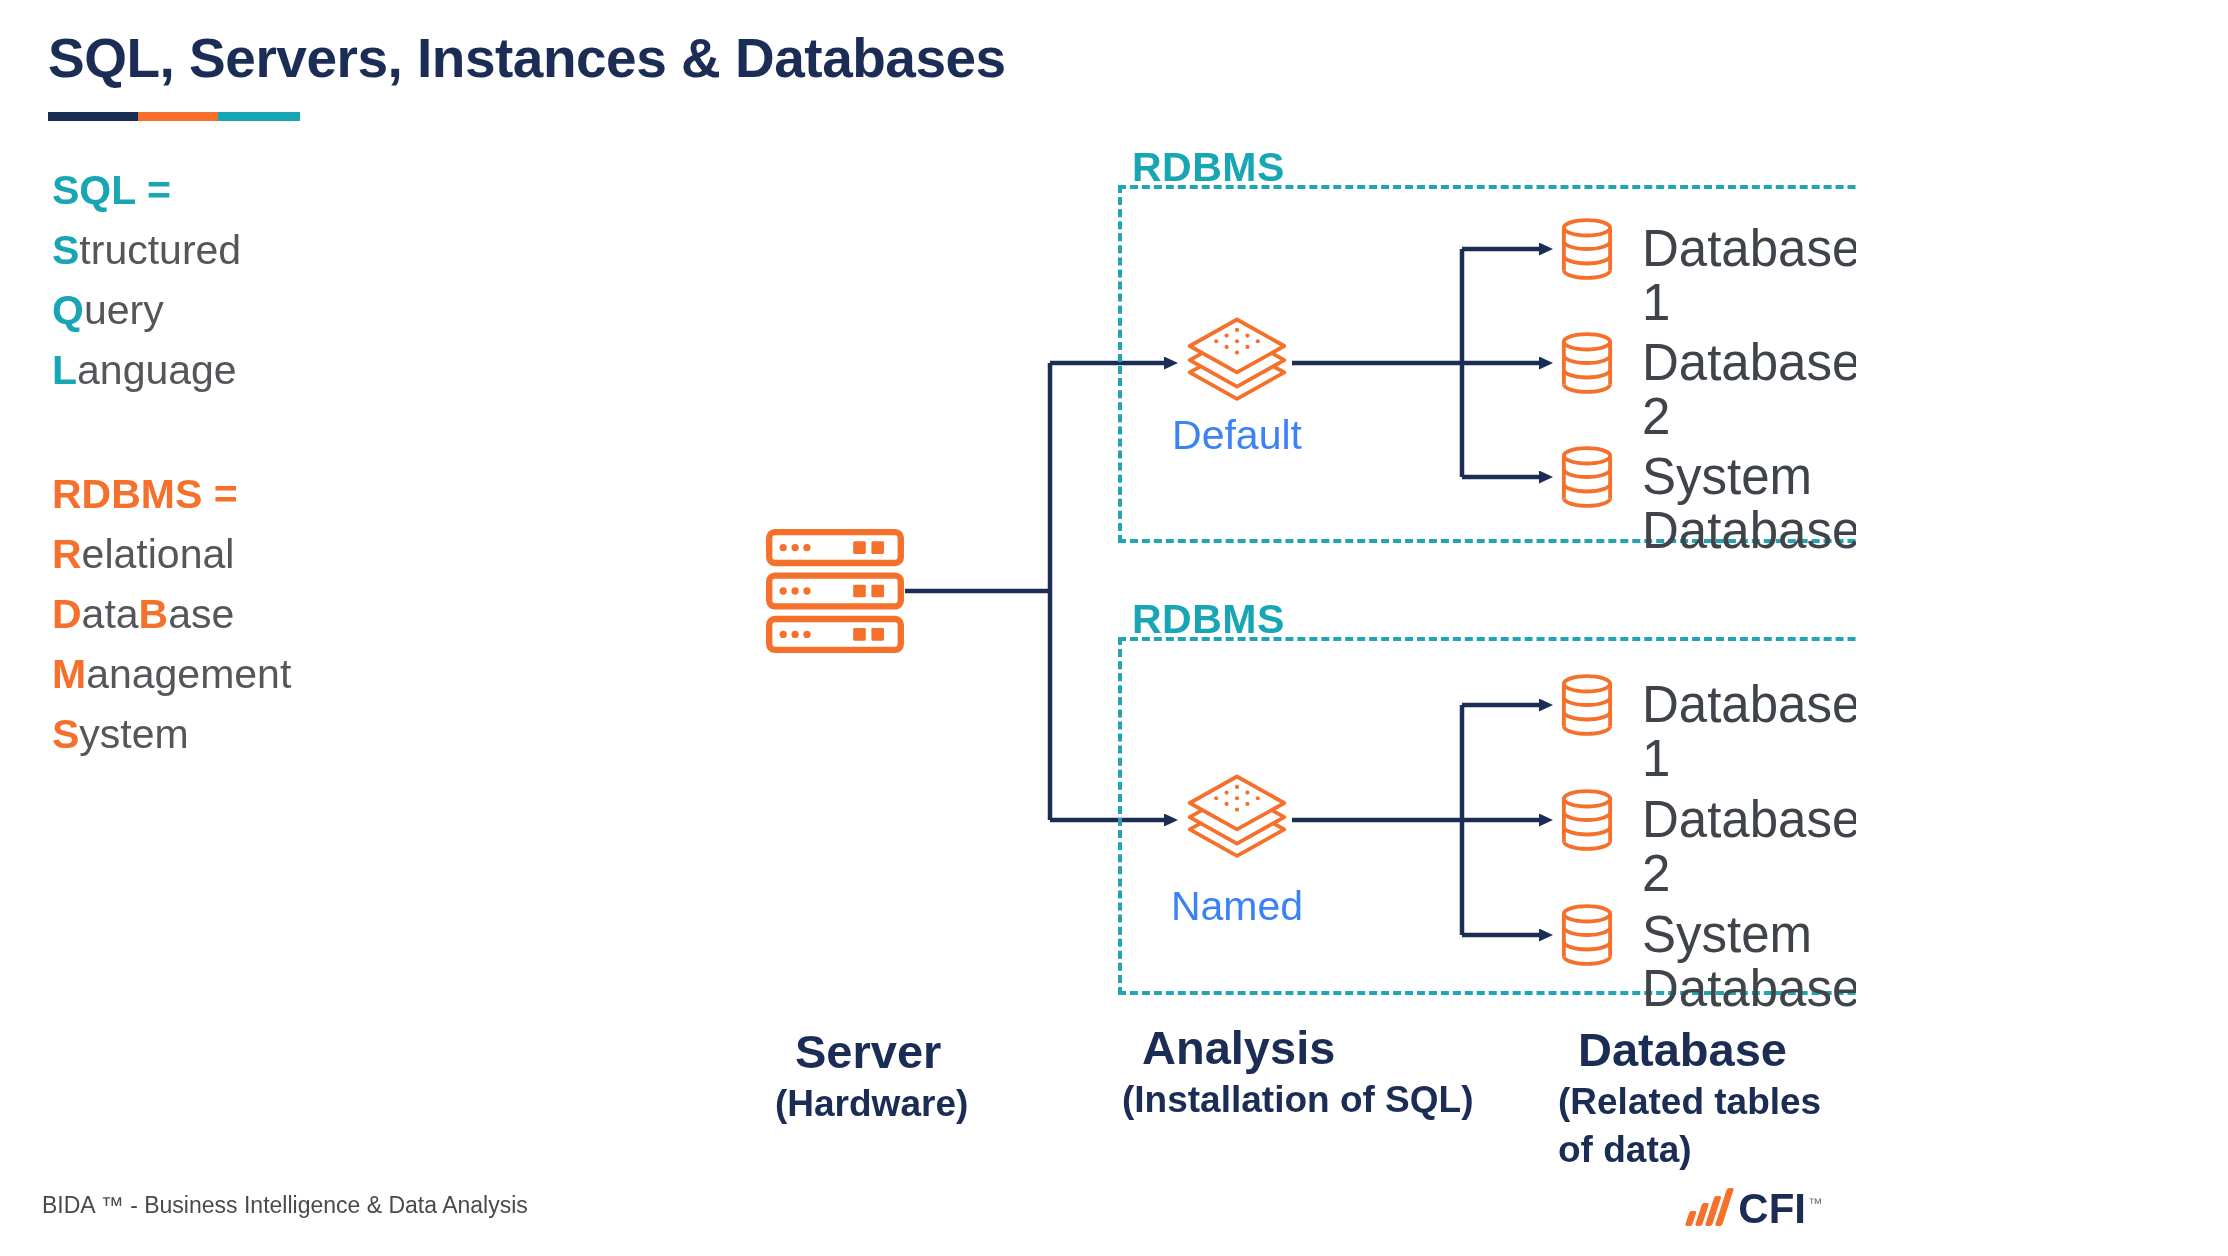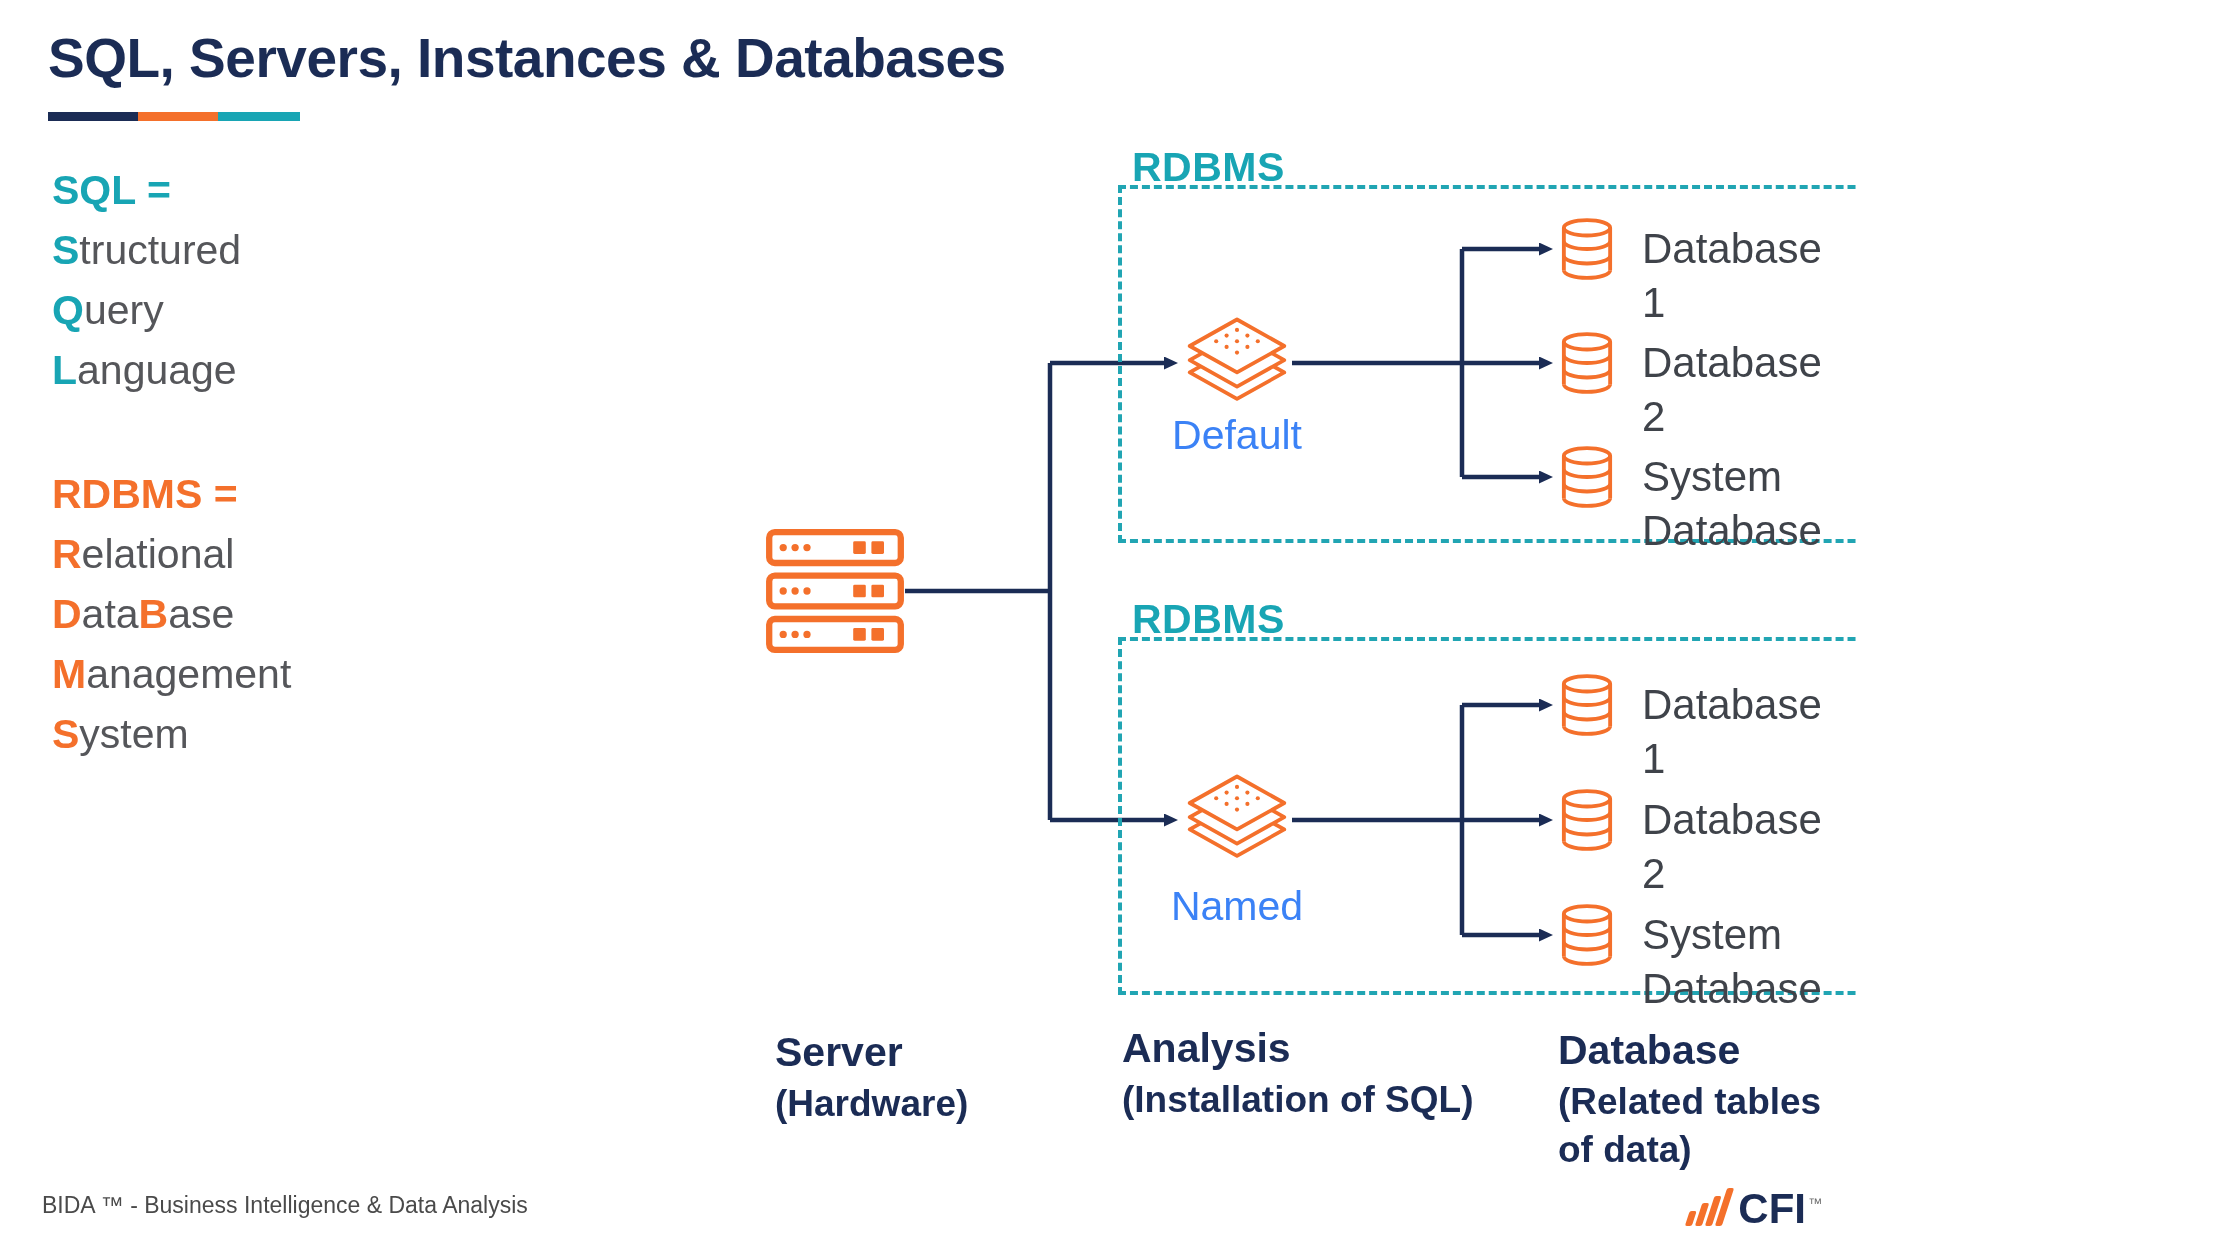--- a/index.html
+++ b/index.html
@@ -43,25 +43,25 @@
   
   .instance-icon { position:absolute; left:1185px; width:104px; height:96px; }
   #instance-icon-default { top:315px; }
   #instance-icon-named { top:772px; }
   .instance-label { position:absolute; left:1127px; width:220px; text-align:center; font-size:41px; color:#3b82f6; }
   #instance-label-default { top:412px; }
   #instance-label-named { top:869px;margin-top:14px; }
 
   
   .db-icon { position:absolute; left:1560px; width:54px; height:64px; }
-  .db-label { position:absolute; left:1642px; font-size:42px; line-height:54px; color:#3f434a; }
+  .db-label { position:absolute; left:1642px; font-size:51px; line-height:54px; color:#3f434a; }
 
   
   .caption { position:absolute; color:#1b2c55; font-weight:700; }
-  .cap-title { font-size:41px; line-height:56px; }
+  .cap-title { font-size:47px; line-height:56px;margin-left:20px; }
   .cap-sub { font-size:37px; line-height:48px; }
   #caption-server { left:775px; top:1024px; }
   #caption-instances { left:1122px; top:1020px; }
   #caption-database { left:1558px; top:1022px; }
 
   
   #footer-text { position:absolute; left:42px; top:1192px; font-size:23px; color:#4a4a4a; }
   #logo { position:absolute; right:34px; top:1188px; display:flex; align-items:flex-end; }
   #logo-bars { display:flex; align-items:flex-end; gap:3px; margin-right:10px; transform:skewX(-18deg); margin-bottom:3px; }
   .logo-bar { width:7px; background:#f4702b; border-radius:2px; display:block; }

